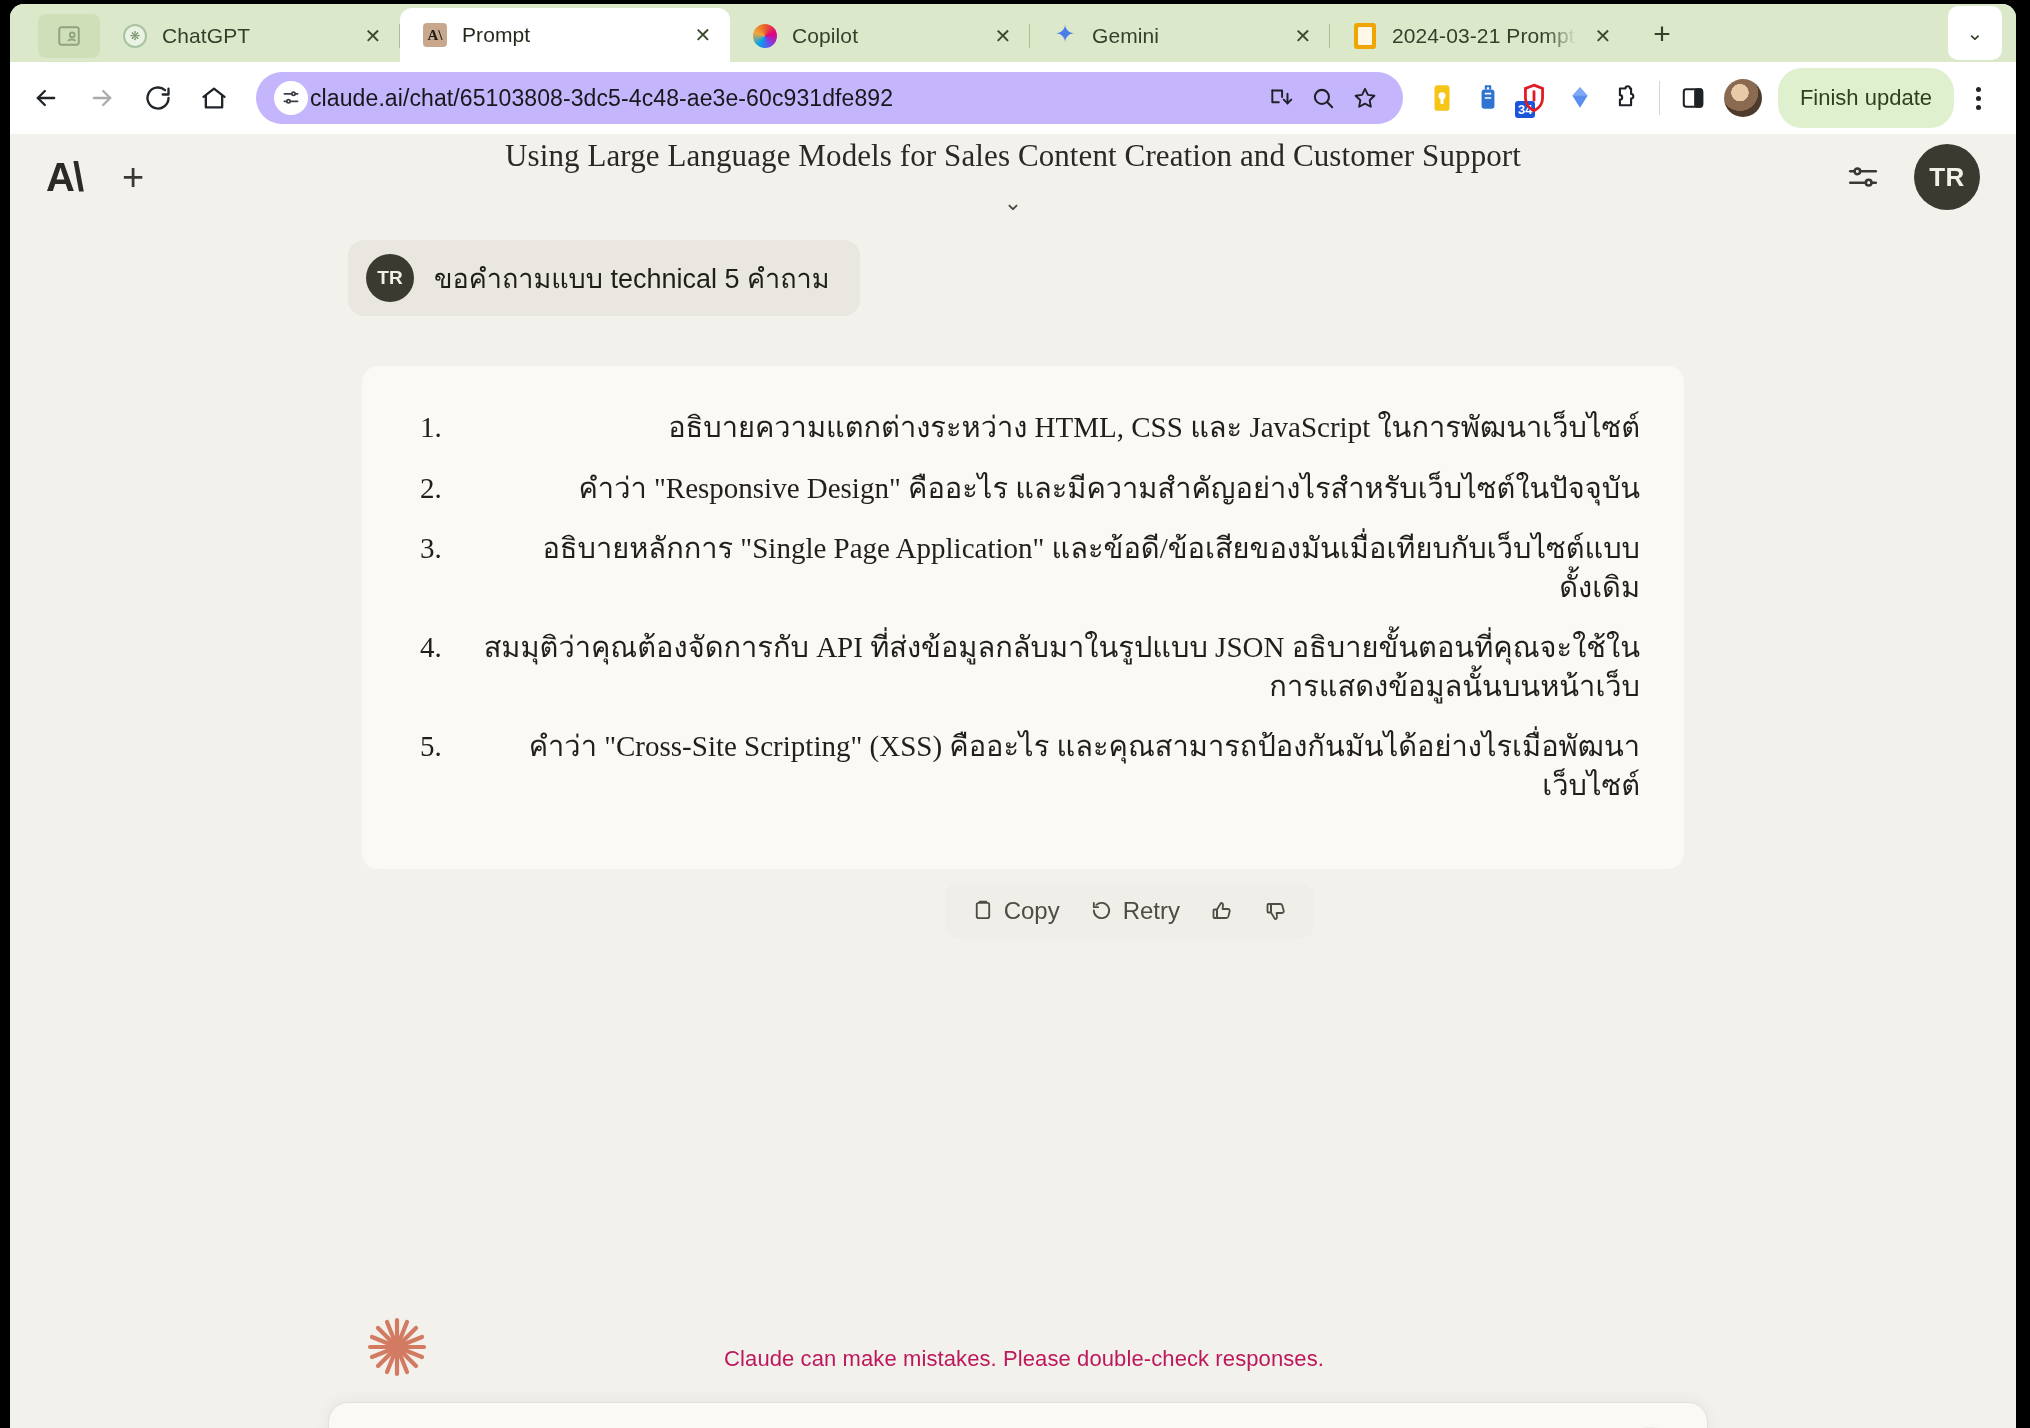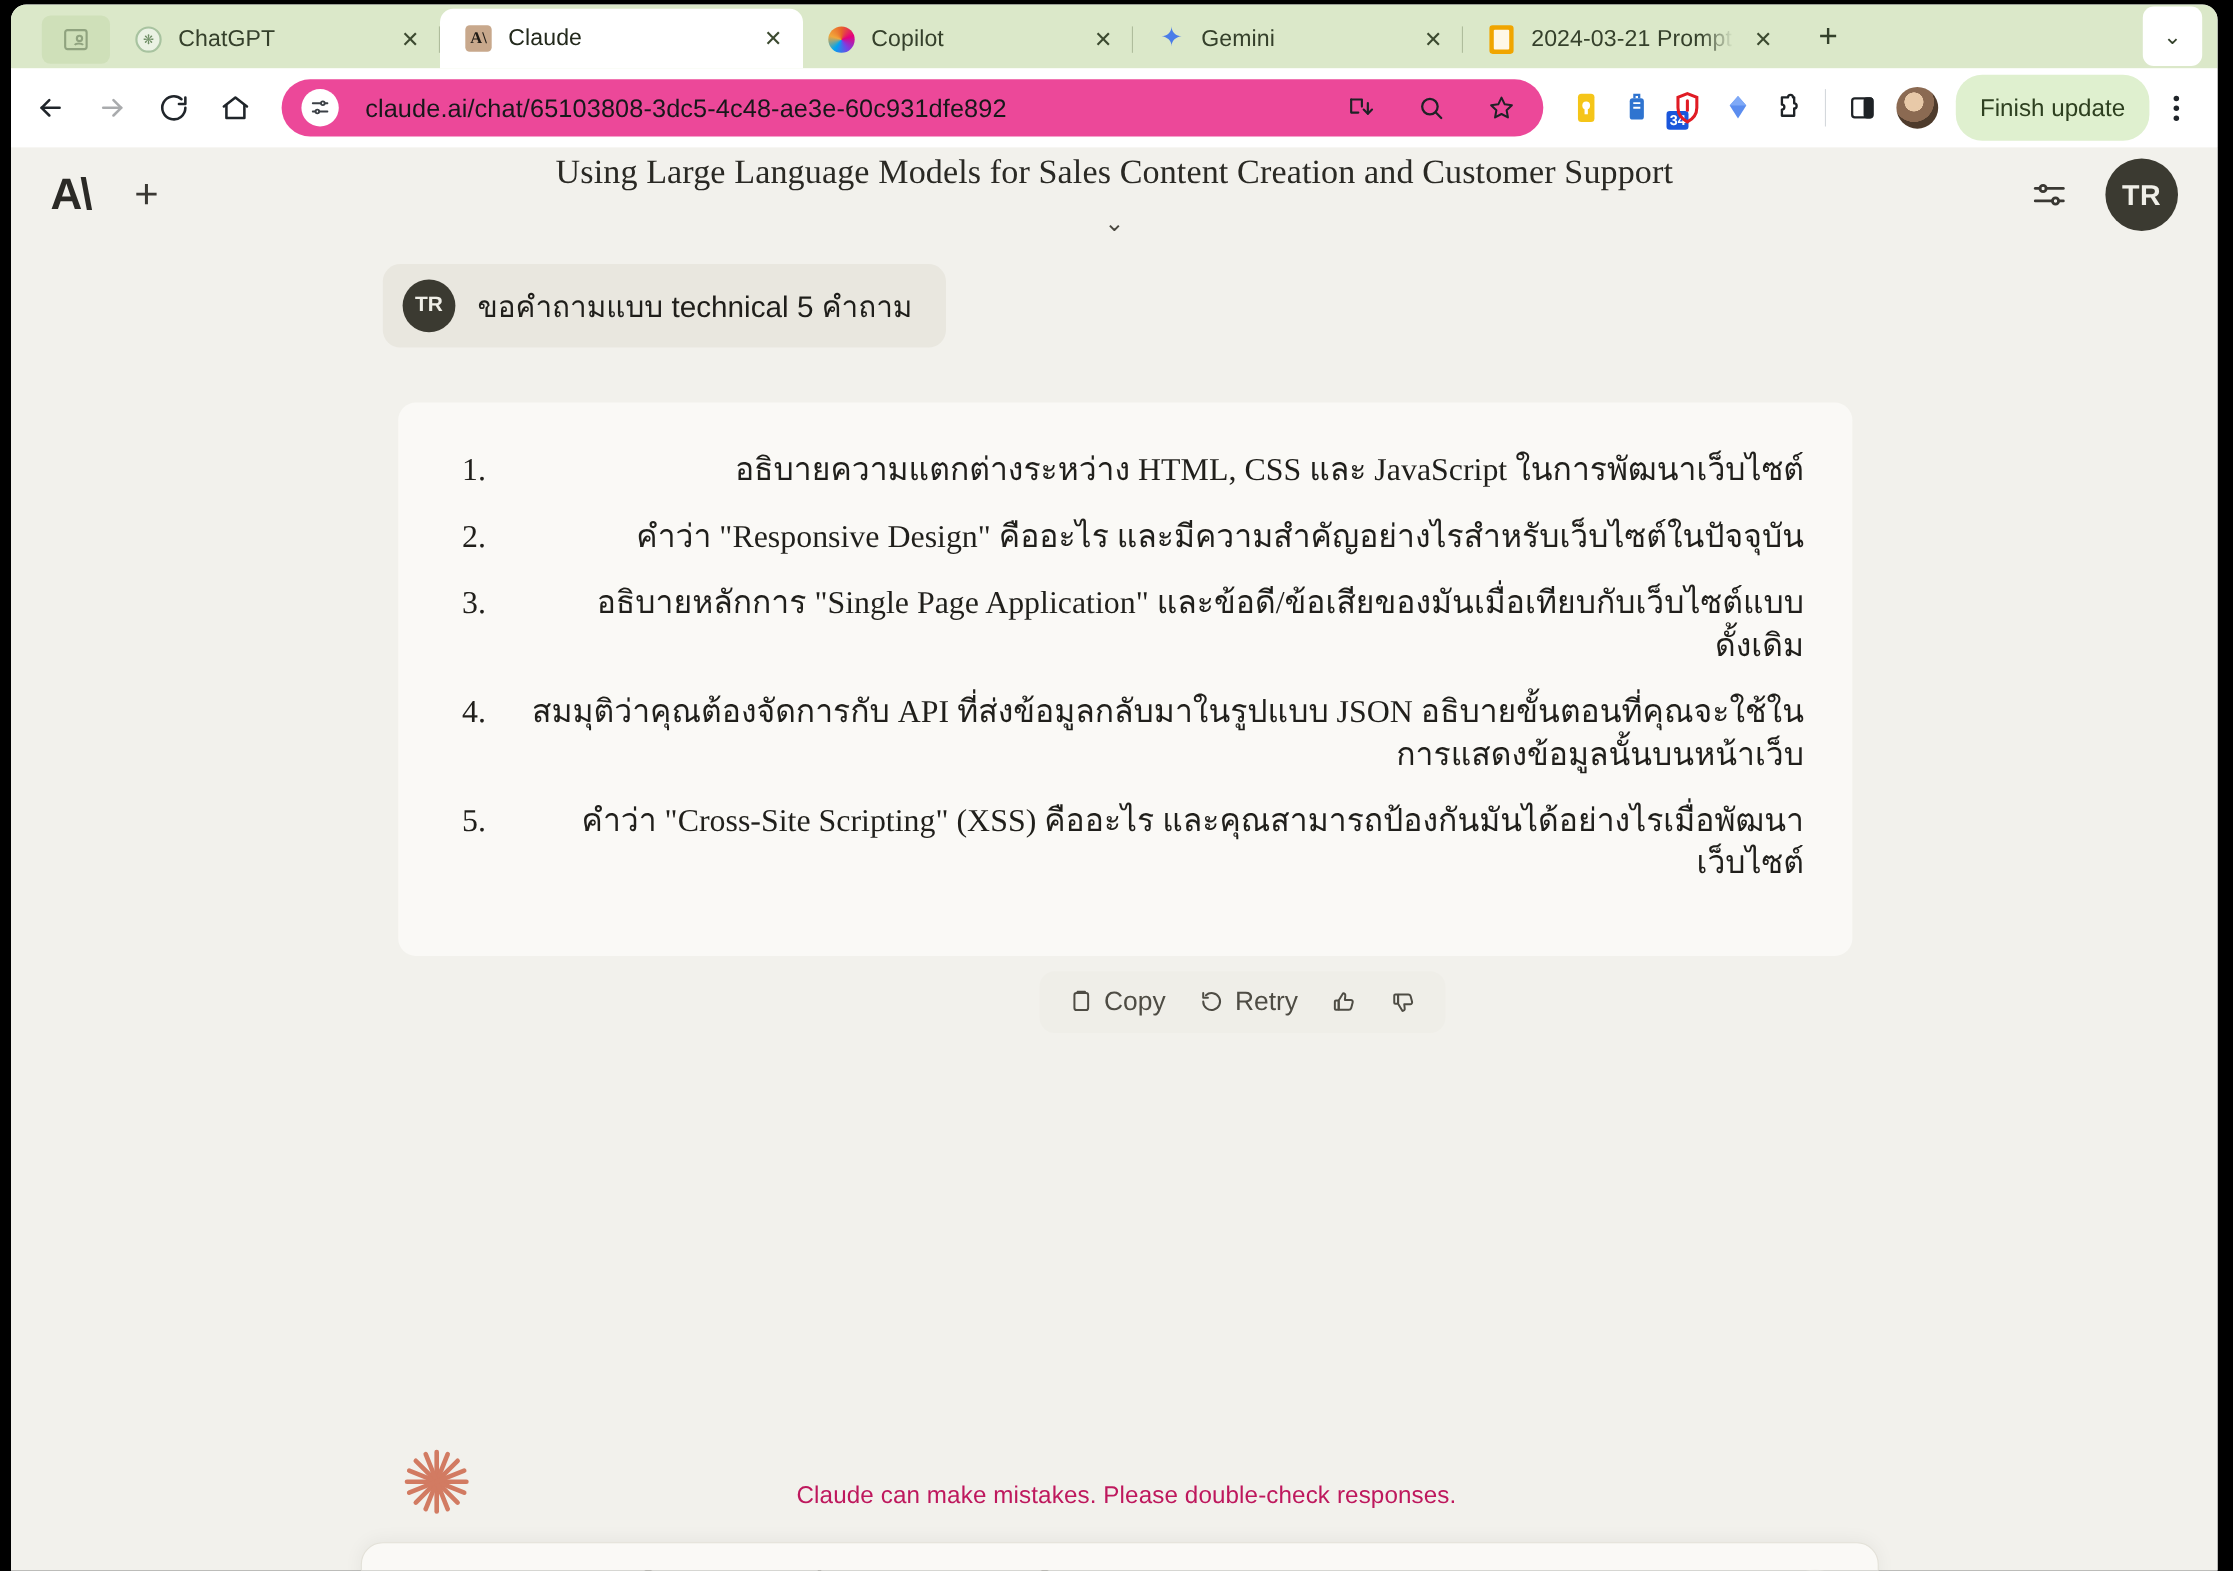--- a/index.html
+++ b/index.html
@@ -178,26 +178,26 @@
     border-radius: 50%;
     color: #20252a;
   }
   .nav-btn svg { display: block; }
   .nav-btn.disabled { opacity: .38; }
 
   #omnibox {
     flex: 1 1 auto;
     height: 52px;
     margin: 0 14px 0 12px;
-    background: #ec4899;
+    background: #c4b5fd;
     border-radius: 26px;
     display: flex;
     align-items: center;
     padding: 0 18px;
-    gap: 24px;
+    gap: 2px;
     min-width: 0;
   }
   #omnibox-icon {
     width: 34px; height: 34px; border-radius: 50%;
     background: #ffffff;
     display: flex; align-items: center; justify-content: center;
     flex: 0 0 auto;
   }
   #omnibox-url {
     flex: 1 1 auto;
@@ -526,21 +526,21 @@
         </span>
         <span class="tab-title">ChatGPT</span>
         <span class="tab-close">✕</span>
         <span class="tab-sep"></span>
       </div>
 
       <div class="tab active">
         <span class="tab-favicon">
           <span class="favicon-claude">A\</span>
         </span>
-        <span class="tab-title">Claude</span>
+        <span class="tab-title">Prompt</span>
         <span class="tab-close">✕</span>
 
       </div>
 
       <div class="tab inactive">
         <span class="tab-favicon">
           <span class="favicon-copilot"></span>
         </span>
         <span class="tab-title">Copilot</span>
         <span class="tab-close">✕</span>

